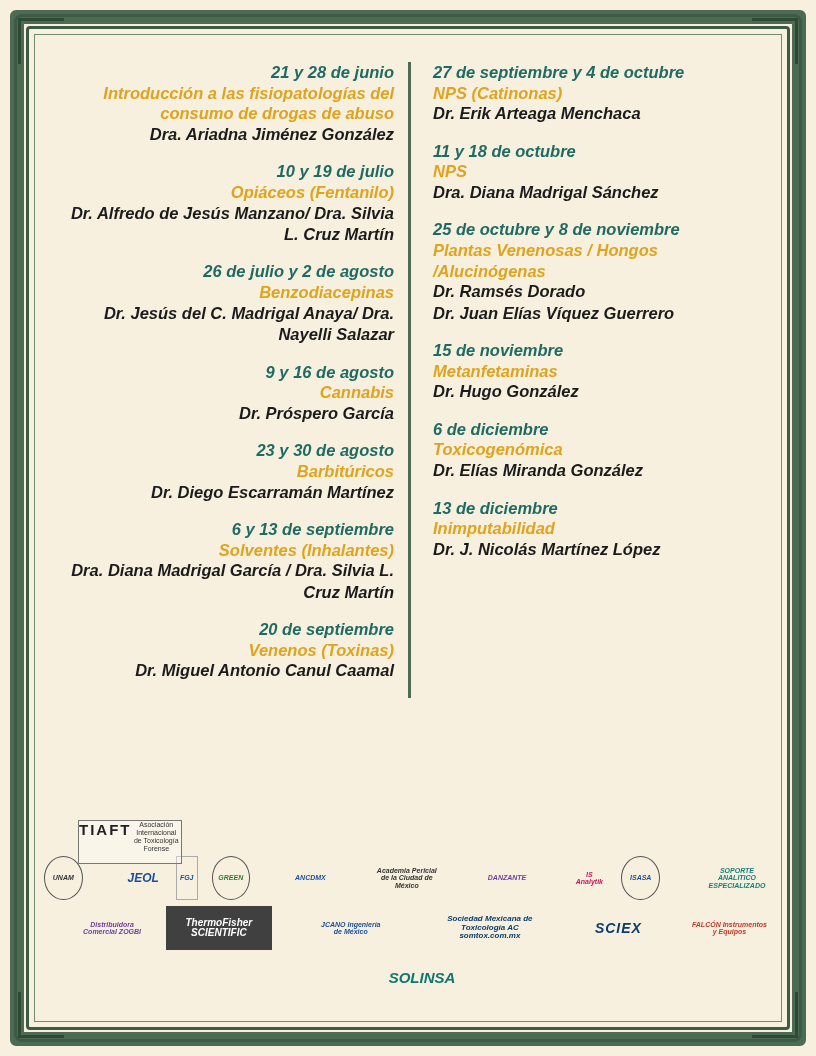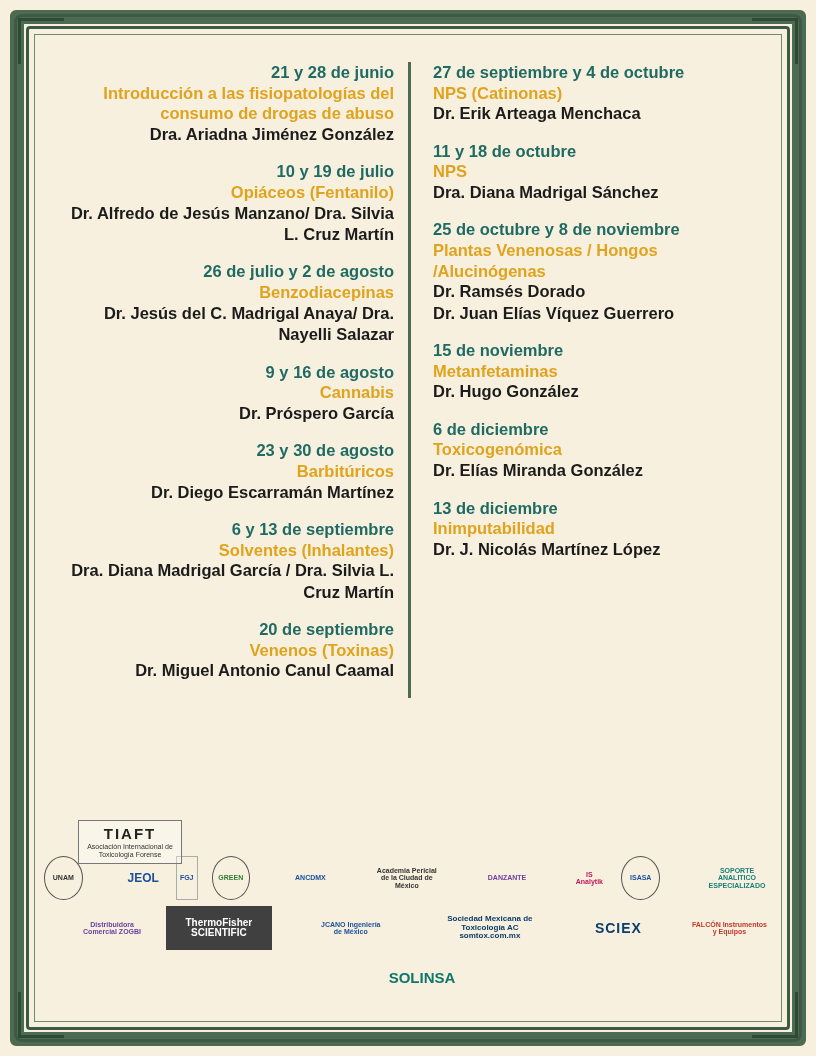--- a/index.html
+++ b/index.html
@@ -51,20 +51,21 @@
   .corner.tl { left: 18px; top: 18px; border-right: none; border-bottom: none; }
   .corner.tr { right: 18px; top: 18px; border-left: none; border-bottom: none; }
   .corner.bl { left: 18px; bottom: 18px; border-right: none; border-top: none; }
   .corner.br { right: 18px; bottom: 18px; border-left: none; border-top: none; }
 
   .content {
     position: absolute;
     left: 44px; top: 44px; right: 44px; bottom: 44px;
     display: flex;
     flex-direction: column;
+    font-style: italic;
   }
   .columns {
     display: flex;
     flex: 0 0 auto;
     padding-top: 18px;
   }
   .col {
     width: 50%;
     padding: 0 14px;
   }
@@ -122,21 +123,21 @@
     position: absolute;
     left: 78px;
     bottom: 192px;
     width: 104px;
     height: 44px;
     border: 1px solid #777;
     font-size: 7px;
     text-align: center;
     color: #333;
     display: flex;
-    flex-direction: column;
+    flex-direction: row;
     justify-content: center;
     line-height: 1.15;
     background: rgba(255,255,255,0.35);
   }
   .tiaft .big { font-size: 15px; letter-spacing: 2px; font-weight: bold; color:#222; }
   .c-jeol { color: #1b4f9c; font-size: 12px; }
   .c-red { color: #c0392b; }
   .c-blue { color: #1b4f9c; }
   .c-teal { color: #157f7a; }
   .c-green { color: #2e7d32; }

